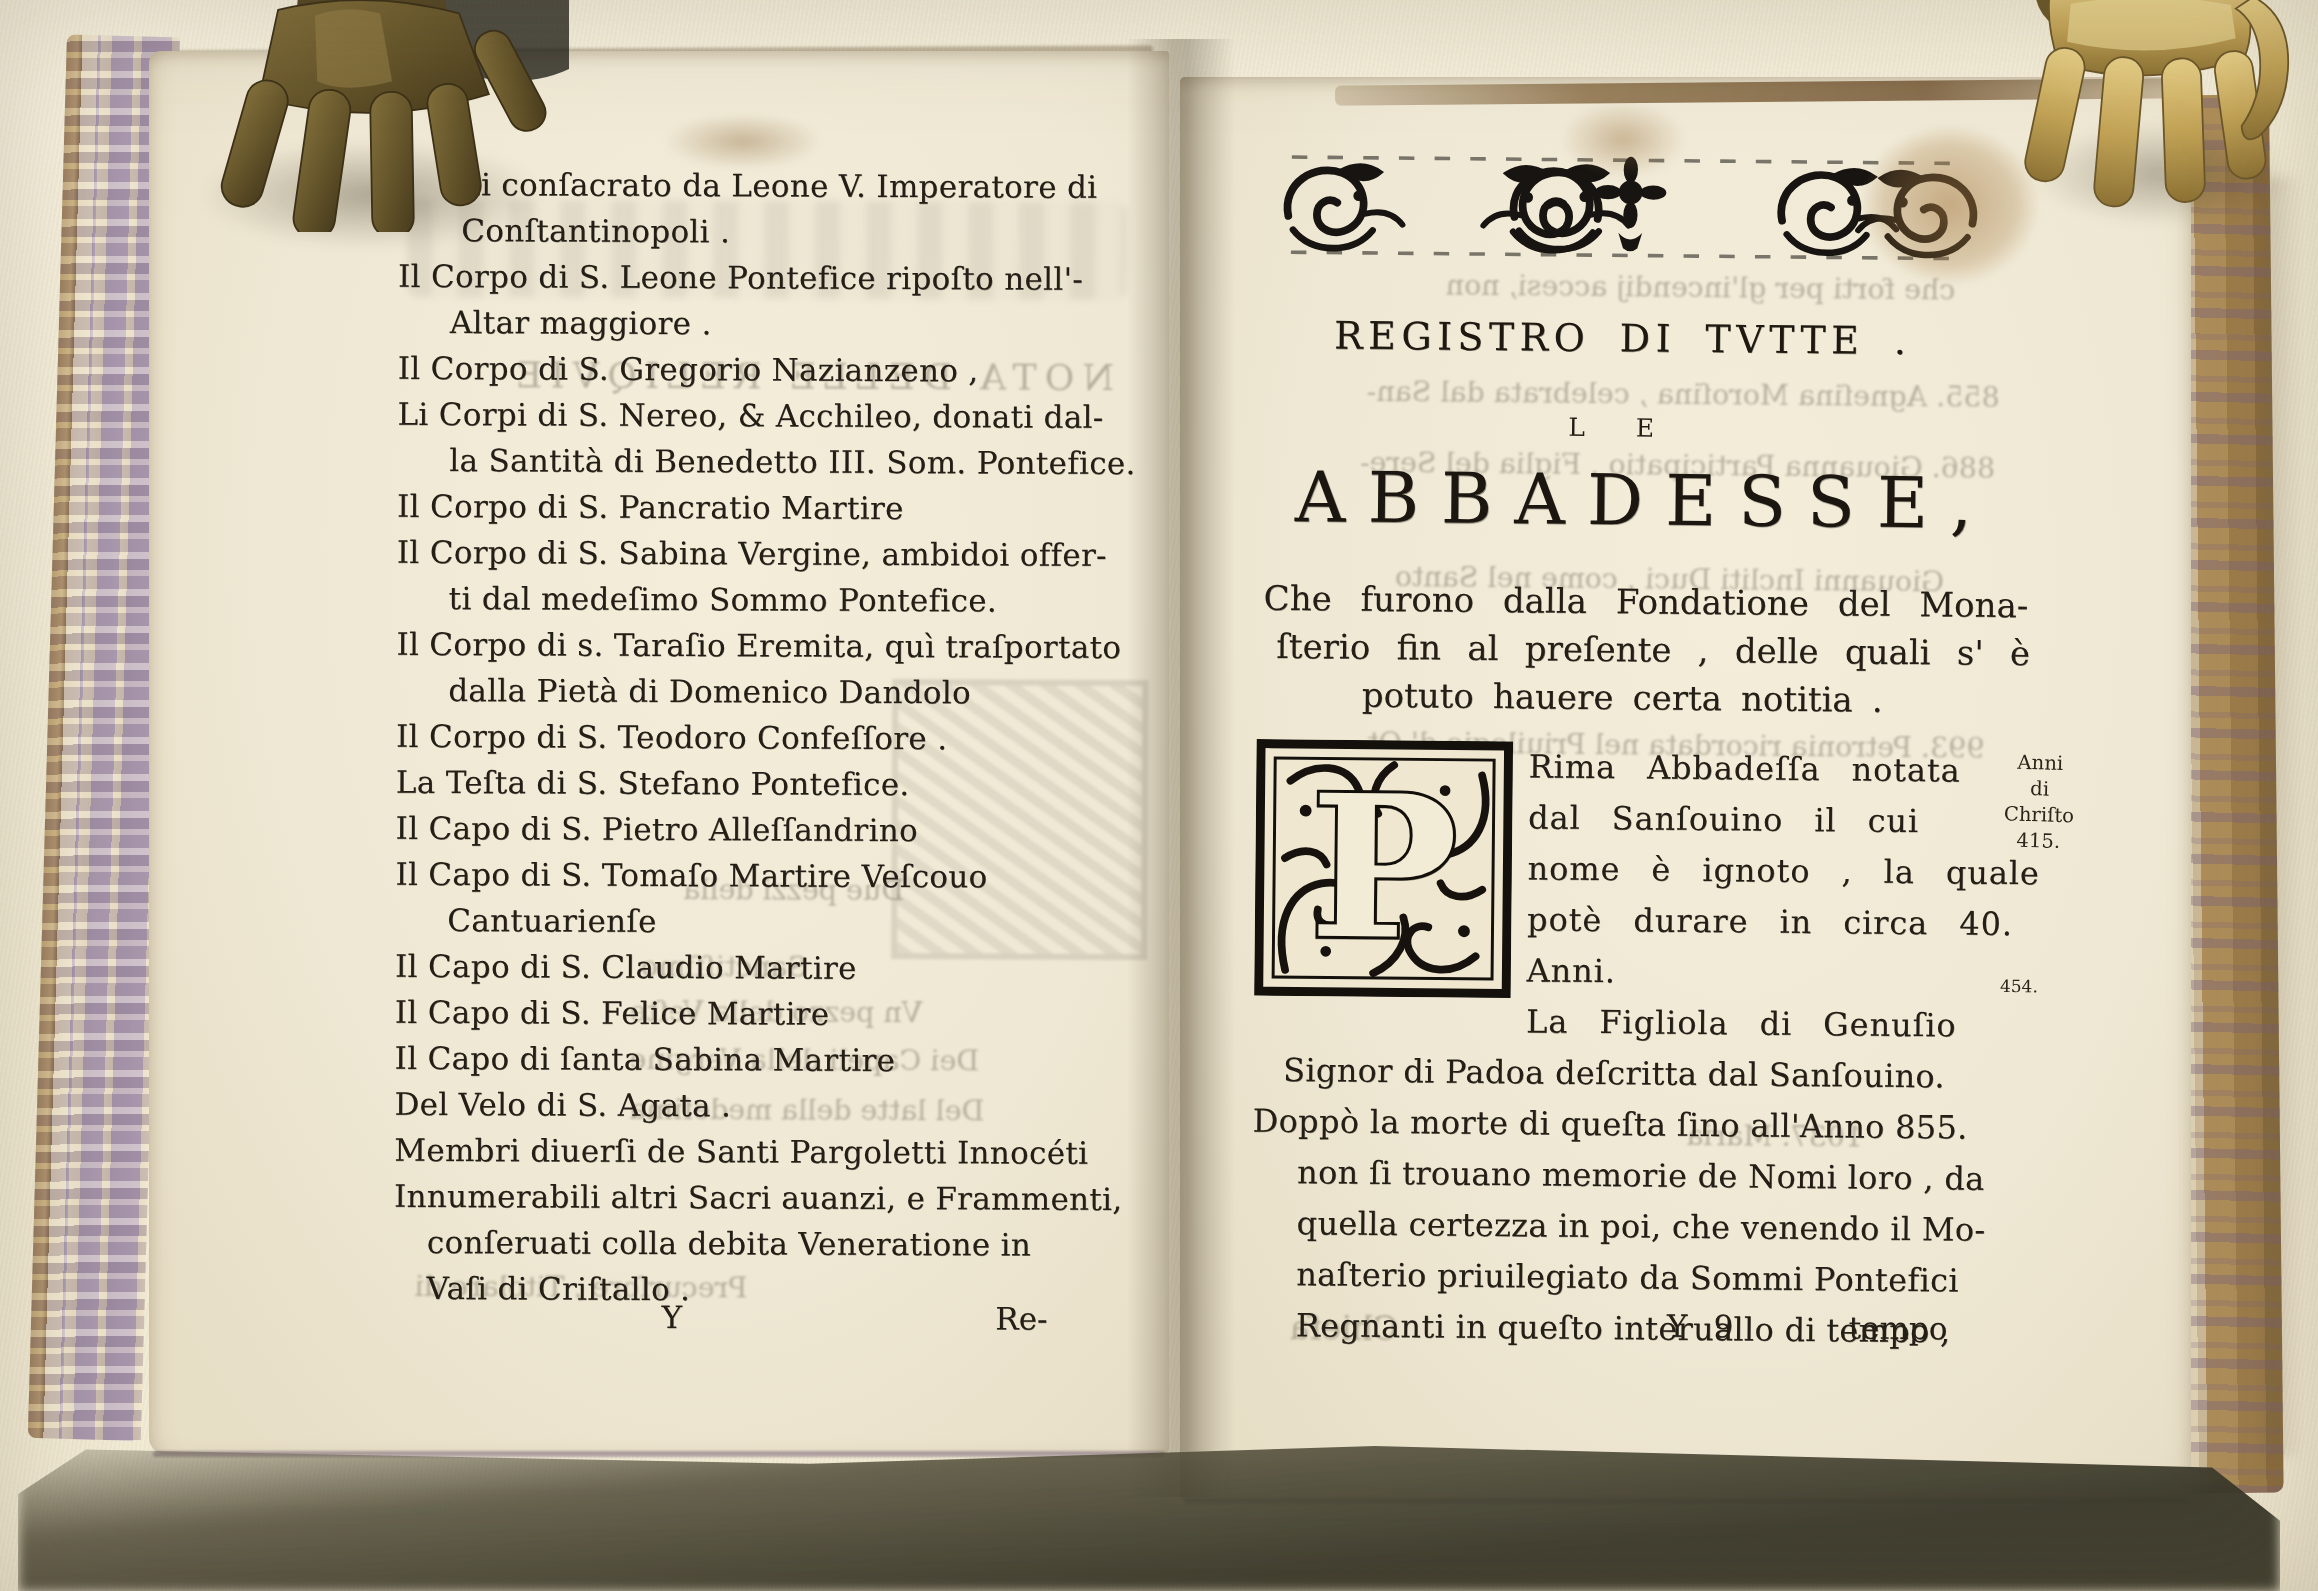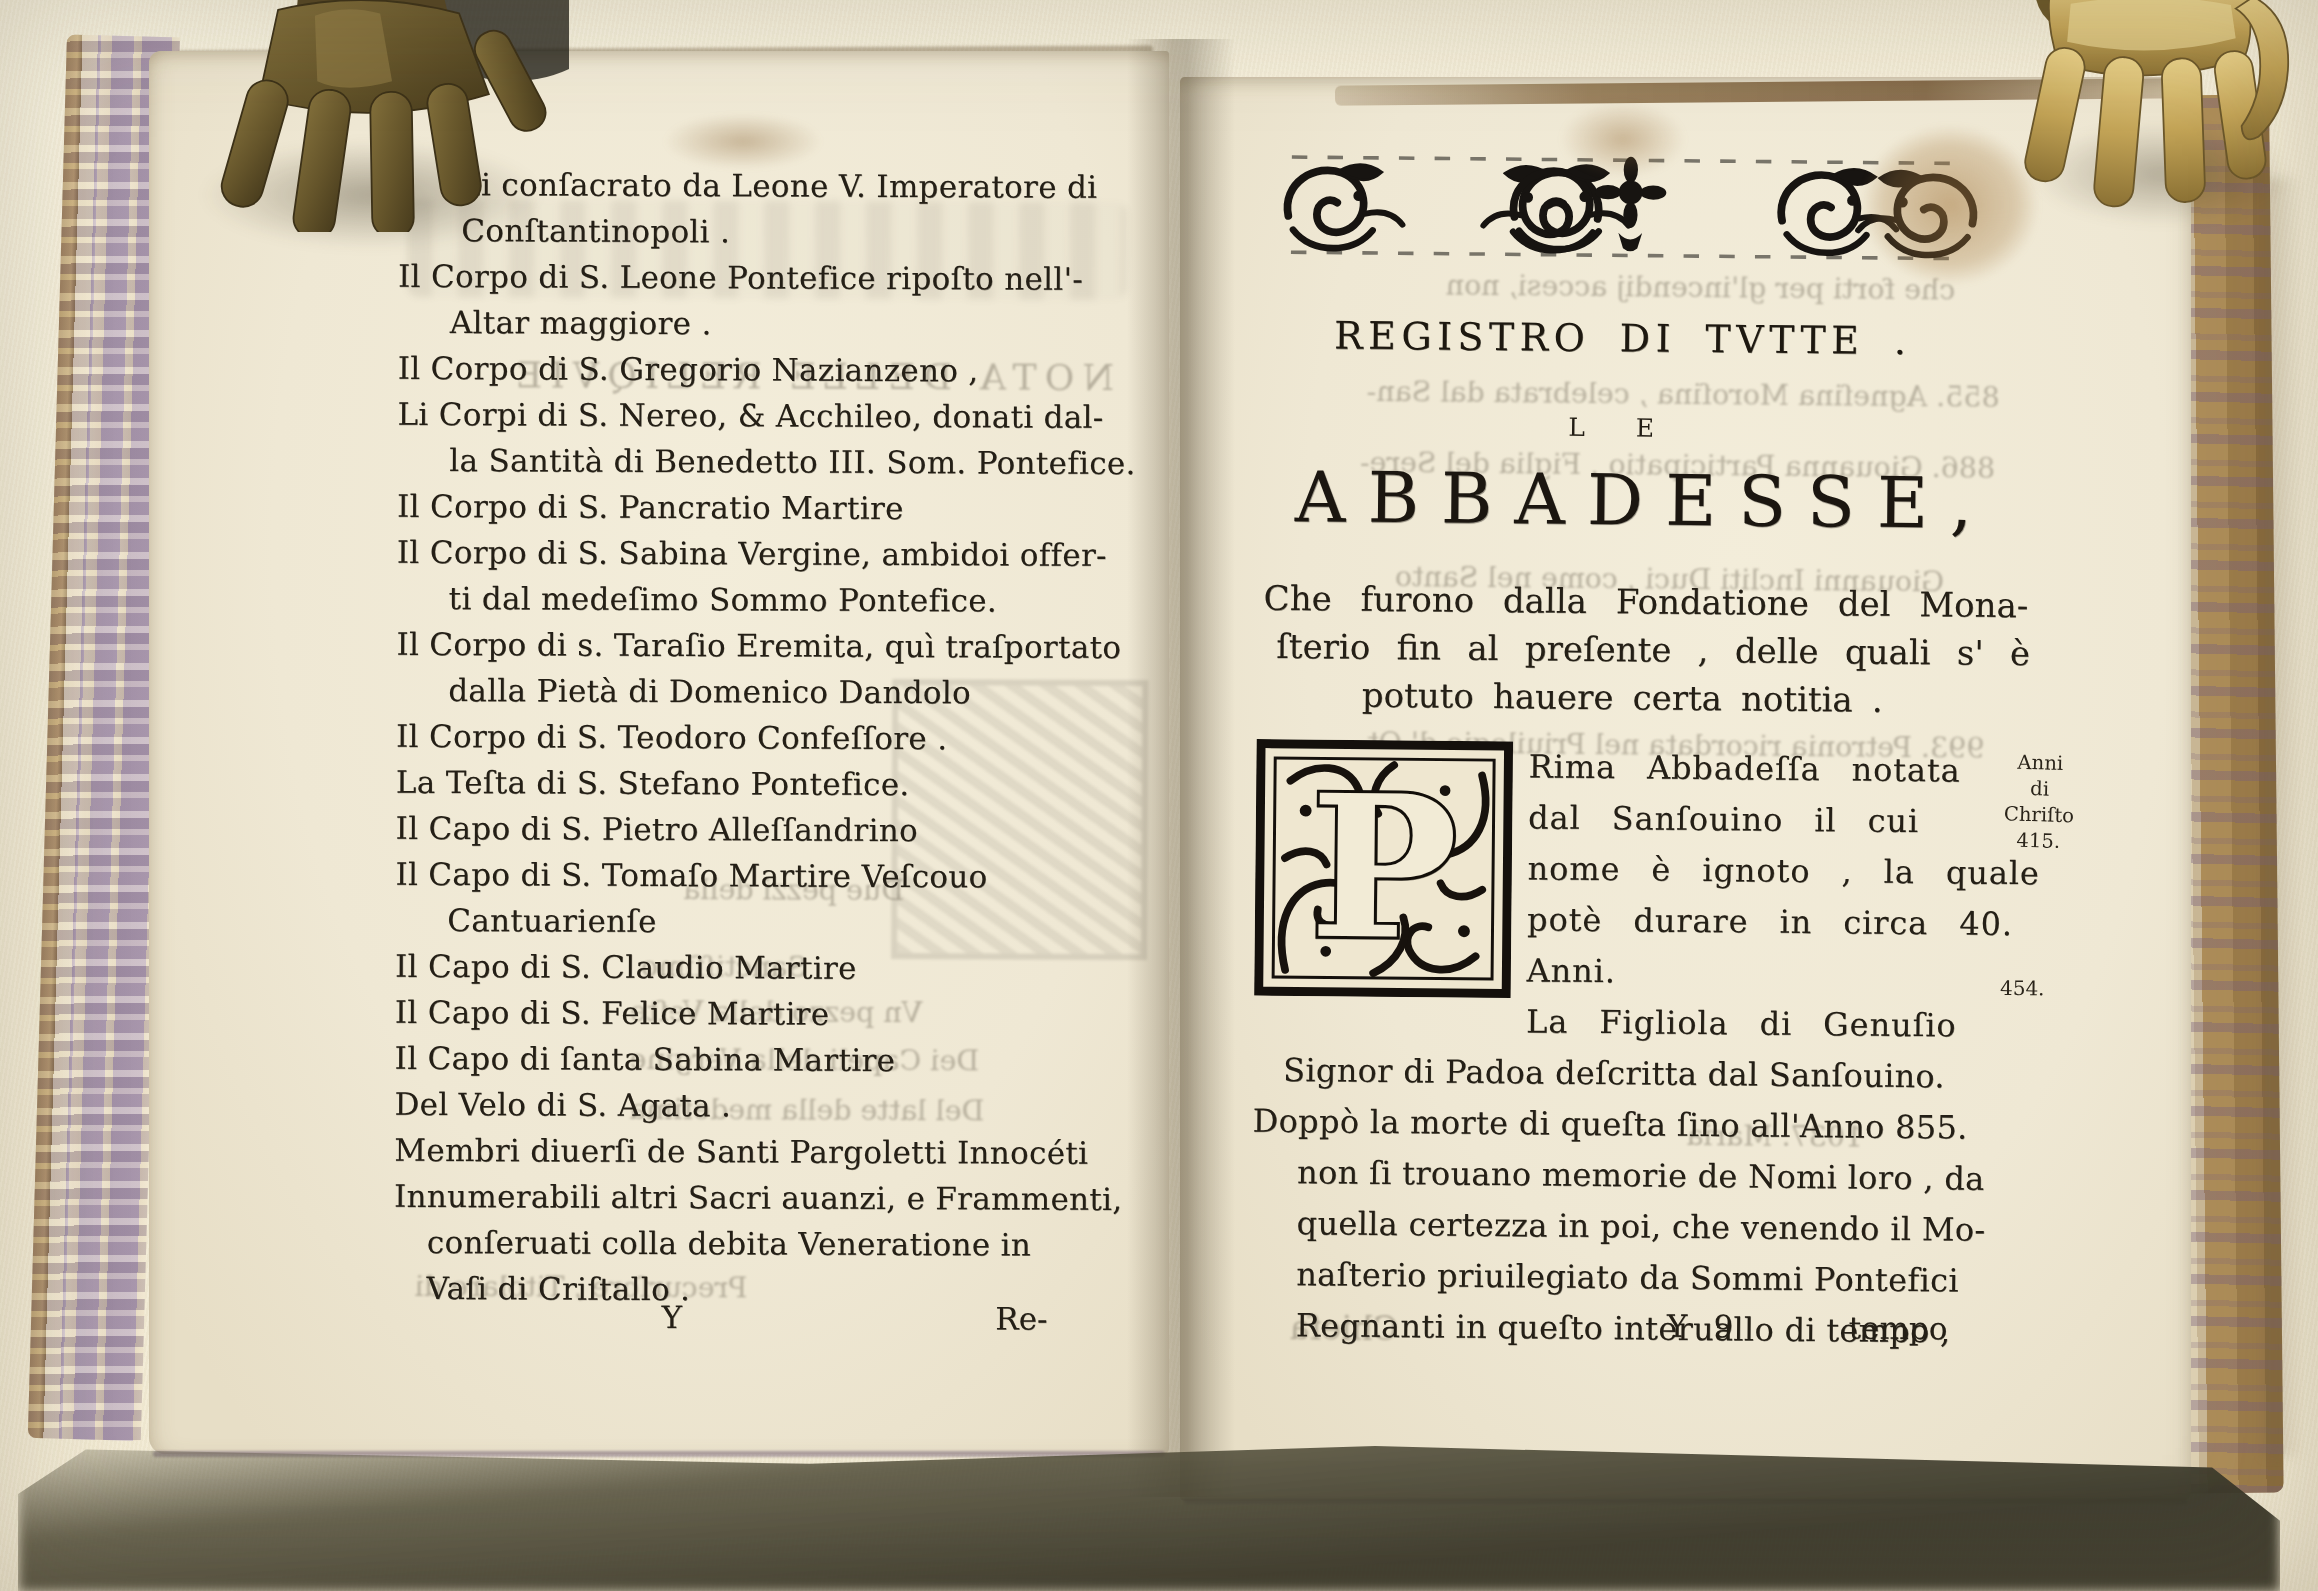--- a/index.html
+++ b/index.html
@@ -79,21 +79,21 @@
   .rp-sub .line:nth-child(2){margin-left:13px;word-spacing:15.5px;}
   .rp-sub .line:nth-child(3){text-align:center;word-spacing:8.3px;}
   .rp-flow{position:absolute;left:80px;top:663px;width:737px;font-size:32px;line-height:51px;color:#241f16;
     text-shadow:0.4px 0.5px 0.5px rgba(36,31,22,.45);}
   .initial-wrap{float:left;width:257px;height:300px;margin-right:15.5px;}
   .pline{display:block;white-space:nowrap;letter-spacing:0.9px;word-spacing:20px;}
   .p2line{display:block;white-space:nowrap;letter-spacing:0.3px;}
   .p2line.ind1{margin-left:30px;} .p2line.ind2{margin-left:45px;}
   .rp-margin1{position:absolute;left:819px;top:667px;width:89px;text-align:center;font-size:19.6px;
     line-height:26px;color:#2a241a;transform:rotate(1deg);}
-  .rp-margin2{position:absolute;left:826px;top:893px;font-size:20px;color:#2a241a;}
+  .rp-margin2{position:absolute;left:826px;top:893px;font-size:17px;color:#2a241a;}
   .rp-footer{position:absolute;left:86px;top:1228px;width:731px;display:flex;font-size:31px;color:#241f16;
     text-shadow:0.4px 0.5px 0.5px rgba(36,31,22,.45);}
   .rp-footer .sig{margin-left:410px;letter-spacing:8.3px;}
   .rp-footer .catch{margin-left:107px;}
 
   
   .ghosts{position:absolute;inset:0;pointer-events:none;}
   .g{position:absolute;white-space:nowrap;color:rgba(92,84,68,.38);transform:scaleX(-1);
     filter:blur(1px);font-size:28.5px;}
   .page-left .g:nth-child(1){left:357px;top:304px;font-size:36px;letter-spacing:8.3px;}

